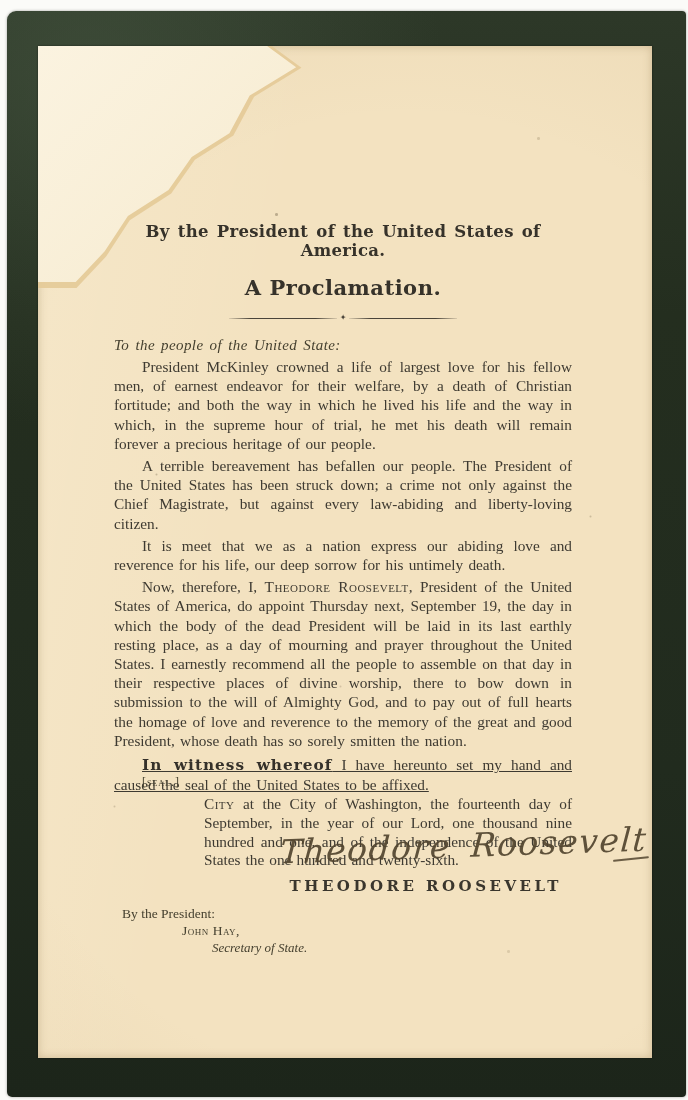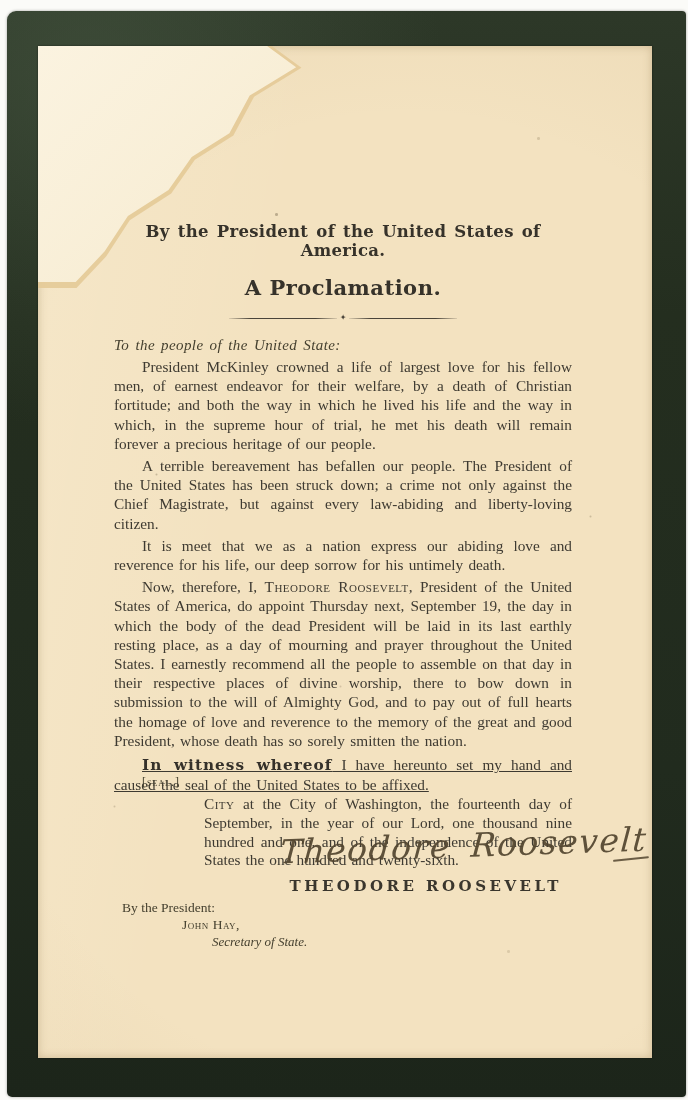--- a/index.html
+++ b/index.html
@@ -95,21 +95,21 @@
   }
   .seal {
     position:absolute; left:104px; top:729px;
     font-size:12px; color:#45402f; letter-spacing:1px;
   }
   .printed-name {
     margin-top:7px; text-align:right; padding-right:10px;
     font-family:"DejaVu Serif", serif; font-weight:bold;
     font-size:15px; letter-spacing:3.5px; color:#3a362d;
   }
-  .attestation { margin-top:5px; font-size:13.5px; line-height:16px; color:#45402f; }
+  .attestation { margin-top:11px; font-size:13.5px; line-height:16px; color:#45402f; }
   .by-line { margin-left:8px; }
   .secretary-name { margin-left:68px; margin-top:1px; }
   .secretary-title { margin-left:98px; margin-top:1px; font-style:italic; font-size:13px; }
   
   .signature {
     position:absolute; left:242px; top:780px;
     font-family:"DejaVu Serif", serif; font-style:italic;
     font-size:33px; color:#52452f; white-space:nowrap;
     letter-spacing:1.5px; word-spacing:8px;
     transform:rotate(-2deg) skewX(-6deg);

